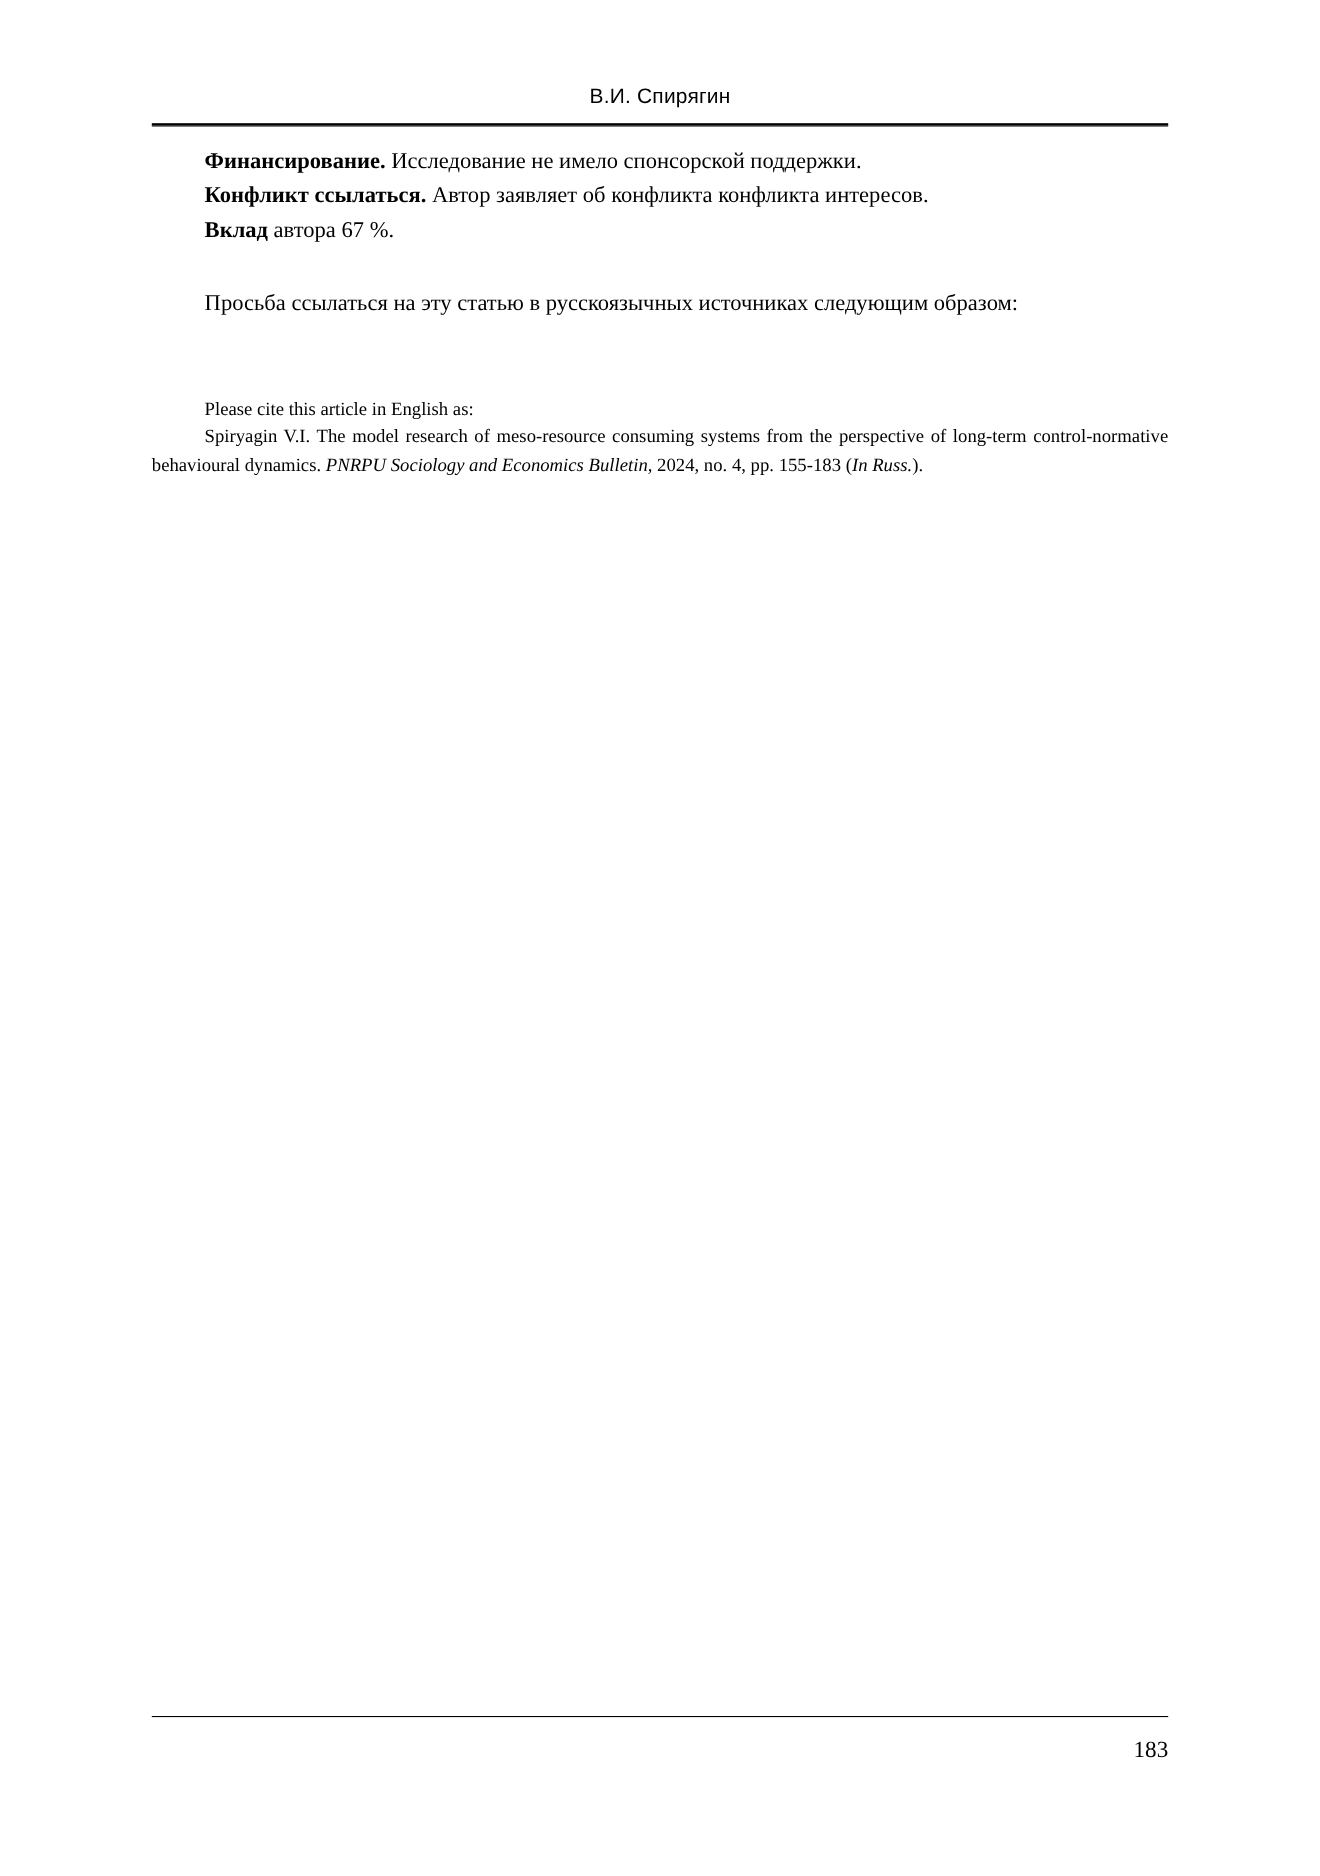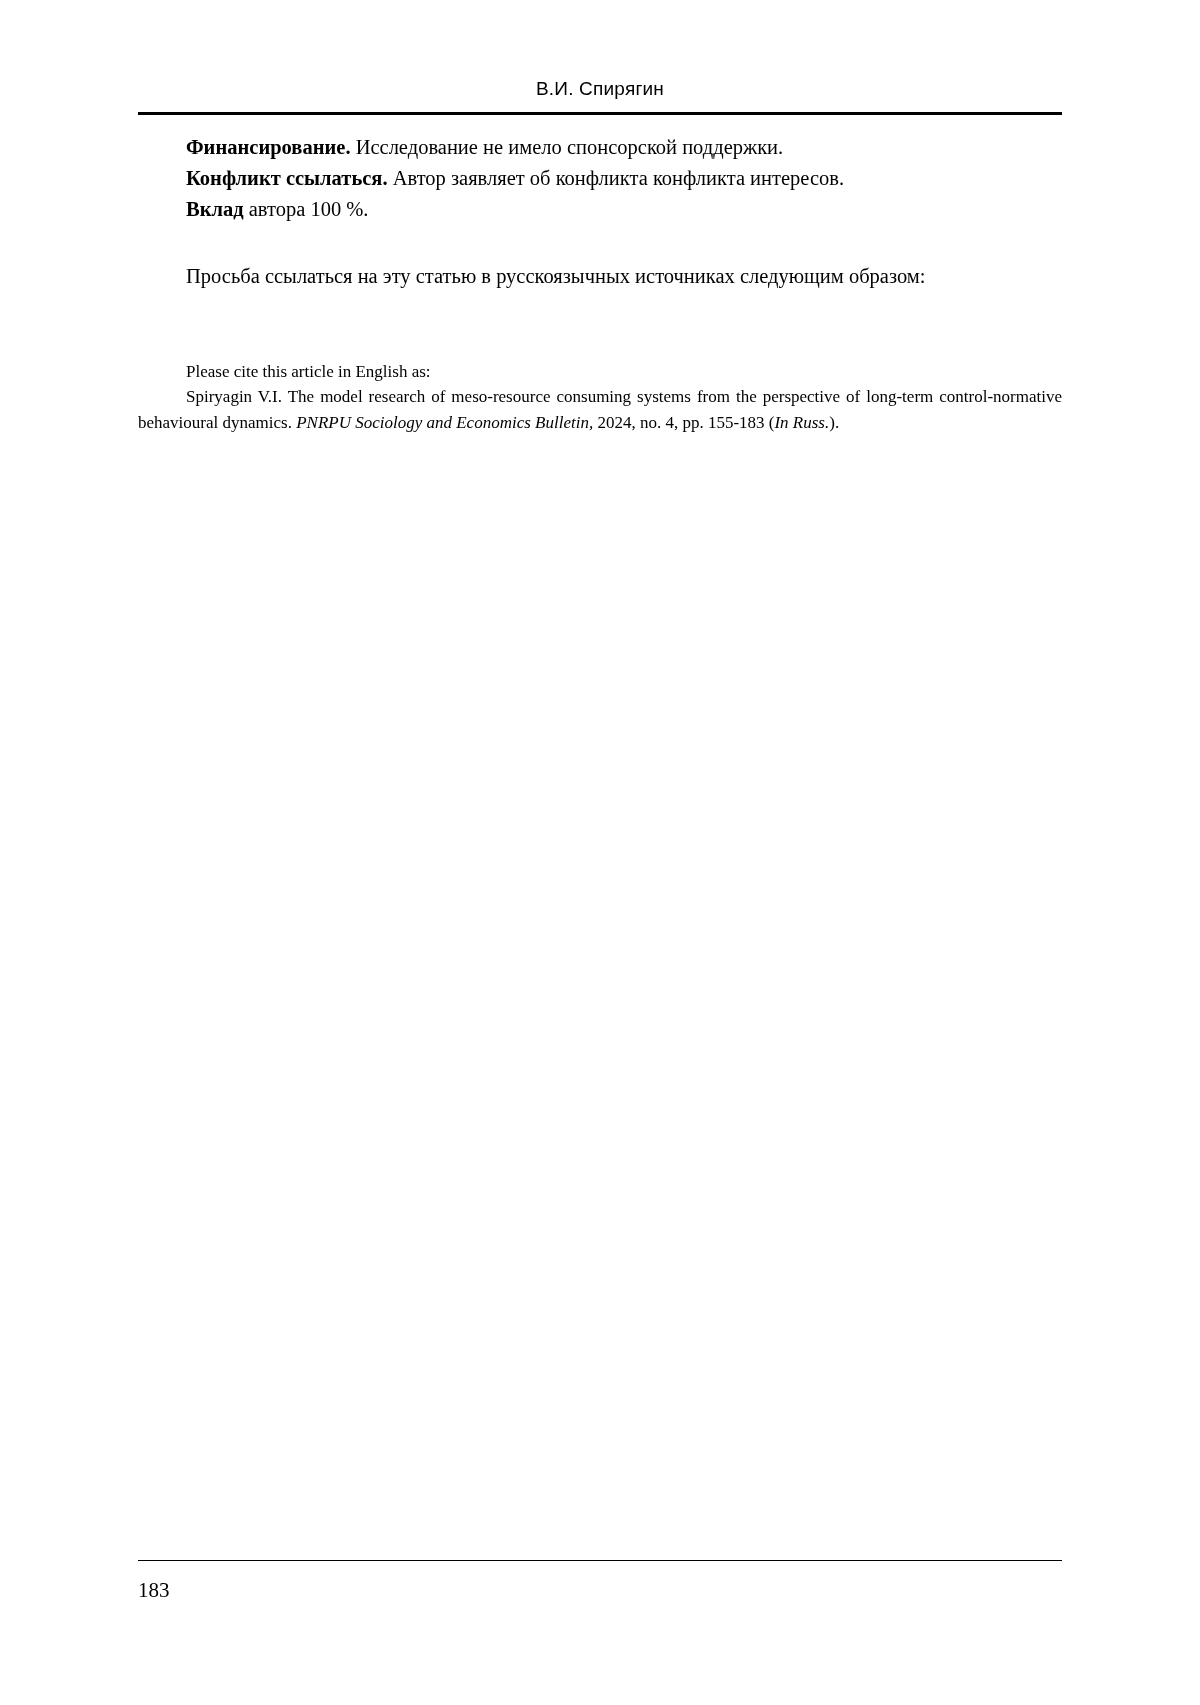--- a/index.html
+++ b/index.html
@@ -74,37 +74,38 @@
     left: 138px;
     top: 1560px;
     width: 924px;
     border-top: 1.6px solid #000;
   }
   .folio {
     position: absolute;
     left: 138px;
     top: 1578px;
     width: 924px;
+    text-align: right;
     font-size: 21px;
   }
 </style>
 </head>
 <body>
 
 <div class="page">
 
   <div class="header">В.И. Спирягин</div>
   <div class="rule-top"></div>
 
   <div class="content">
 
     <div class="block-note">
       <p class="para indent"><b>Финансирование.</b><span> Исследование не имело спонсорской поддержки.</span></p>
       <p class="para indent"><b>Конфликт ссылаться.</b><span> Автор заявляет об конфликта конфликта интересов.</span></p>
-      <p class="para indent"><b>Вклад</b><span> автора 100 %.</span></p>
+      <p class="para indent"><b>Вклад</b><span> автора 67 %.</span></p>
     </div>
 
     <div class="gap-lg"></div>
 
     <p class="para indent">Просьба ссылаться на эту статью в русскоязычных источниках следующим образом:</p>
 
     <div class="gap-md"></div>
 
 
     <div class="gap-lg"></div>

